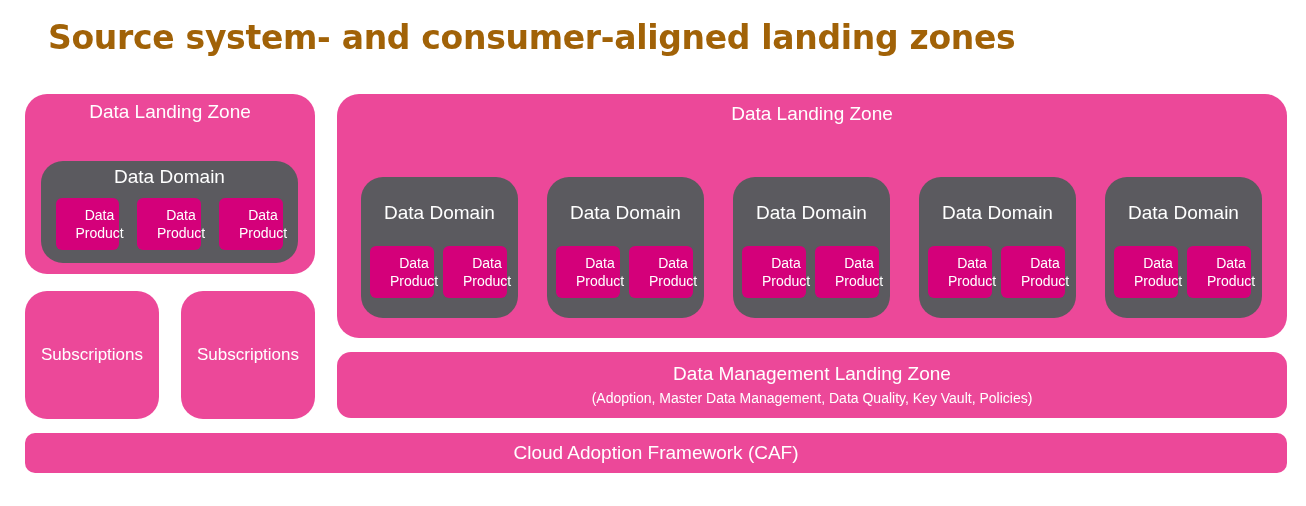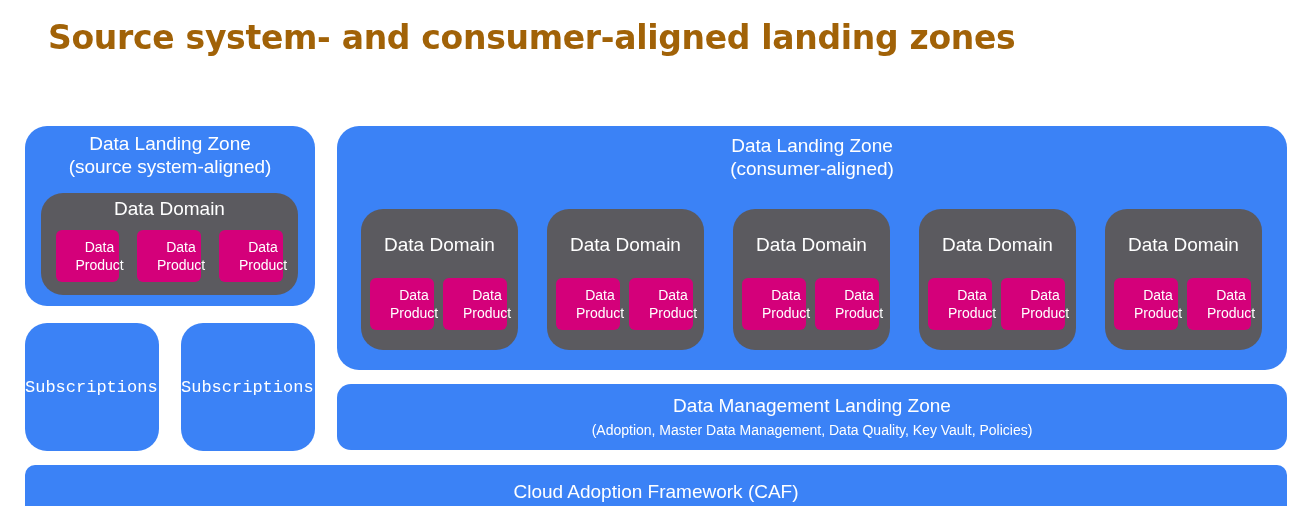--- a/index.html
+++ b/index.html
@@ -1,36 +1,35 @@
 <!DOCTYPE html>
 <html><head>
 <meta charset="utf-8">
 <style>
   html, body { margin: 0; padding: 0; background: #ffffff; }
   body { width: 1306px; height: 506px; position: relative; overflow: hidden;
          font-family: "DejaVu Sans", "Liberation Sans", sans-serif; }
   .abs { position: absolute; box-sizing: border-box; }
   .title { left: 48px; top: 18px; font-size: 33px; font-weight: bold; color: #a16207; letter-spacing: -0.3px; }
-  .blue { background: #3b82f6; border-radius: 22px; color: #fff; margin-top: 32px; }
+  .blue { background: #ec4899; border-radius: 22px; color: #fff; }
   .grey { background: #5b5a5f; border-radius: 22px; color: #fff; }
   .pink { background: #d4007a; border-radius: 6px; color: #fff; display: flex; align-items: center; justify-content: center; text-align: center; font-size: 14px; line-height: 18px; font-family: "Liberation Sans", sans-serif; padding-left: 24px; }
   .center { text-align: center; }
   .zone-title { font-size: 19px; line-height: 23px; font-family: "Liberation Sans", sans-serif; }
   .domain-title { font-size: 19px; font-family: "Liberation Sans", sans-serif; text-align: center; }
-  .sub { display: flex; align-items: center; font-size: 17px; font-family: Liberation Mono, monospace; }
+  .sub { display: flex; align-items: center; justify-content: center; font-size: 17px; font-family: Liberation Sans, sans-serif; }
 </style>
 </head>
 <body>
 
 <div class="abs title">Source system- and consumer-aligned landing zones</div>
 
 <div class="abs blue" style="left:25px; top:94px; width:290px; height:180px;">
   <div class="abs center zone-title" style="left:0; top:6px; width:290px;">
     <div>Data Landing Zone</div>
-    <div>(source system-aligned)</div>
   </div>
   <div class="abs grey" style="left:16px; top:67px; width:257px; height:102px;">
     <div class="abs domain-title" style="left:0; top:5px; width:257px;">Data Domain</div>
     <div class="abs pink" style="left:15px; top:37px; width:63px; height:52px;">
       <div><span>Data</span><br><span>Product</span></div>
     </div>
     <div class="abs pink" style="left:96px; top:37px; width:64px; height:52px;">
       <div><span>Data</span><br><span>Product</span></div>
     </div>
     <div class="abs pink" style="left:178px; top:37px; width:64px; height:52px;">
@@ -42,21 +41,20 @@
 <div class="abs blue sub" style="left:25px; top:291px; width:134px; height:128px;">
   <span>Subscriptions</span>
 </div>
 <div class="abs blue sub" style="left:181px; top:291px; width:134px; height:128px;">
   <span>Subscriptions</span>
 </div>
 
 <div class="abs blue" style="left:337px; top:94px; width:950px; height:244px;">
   <div class="abs center zone-title" style="left:0; top:8px; width:950px;">
     <div>Data Landing Zone</div>
-    <div>(consumer-aligned)</div>
   </div>
   <div id="consumer-domains">
       <div class="abs grey" style="left: 24px; top: 83px; width: 157px; height: 141px;">
         <div class="abs domain-title" style="left: 0px; top: 25px; width: 157px;">Data Domain</div>
         <div class="abs pink" style="left: 9px; top: 69px; width: 64px; height: 52px;">
           <div><span>Data</span><br><span>Product</span></div>
         </div>
         <div class="abs pink" style="left: 82px; top: 69px; width: 64px; height: 52px;">
           <div><span>Data</span><br><span>Product</span></div>
         </div>
@@ -98,15 +96,15 @@
         </div>
       </div>
     </div>
 </div>
 
 <div class="abs blue" style="left:337px; top:352px; width:950px; height:66px; border-radius:14px;">
   <div class="abs center" style="left:0; top:11px; width:950px; font-size:19px; font-family:'Liberation Sans', sans-serif;">Data Management Landing Zone</div>
   <div class="abs center" style="left:0; top:38px; width:950px; font-size:14px; font-family:'Liberation Sans', sans-serif;">(Adoption, Master Data Management, Data Quality, Key Vault, Policies)</div>
 </div>
 
-<div class="abs blue" style="left:25px; top:433px; width:1262px; height:54px; border-radius:10px; display:flex; align-items:center; justify-content:center;">
+<div class="abs blue" style="left:25px; top:433px; width:1262px; height:40px; border-radius:10px; display:flex; align-items:center; justify-content:center;">
   <span style="font-size:19px; font-family:'Liberation Sans', sans-serif;">Cloud Adoption Framework (CAF)</span>
 </div>
 
 </body></html>

